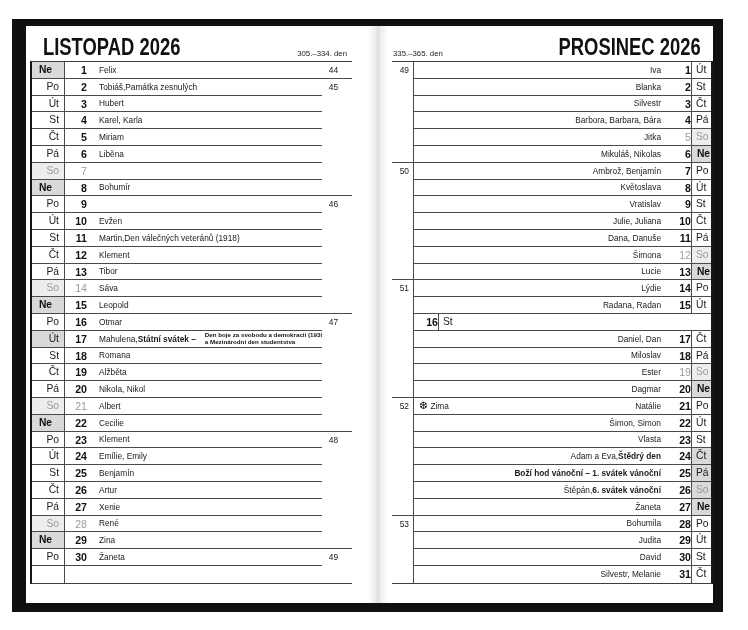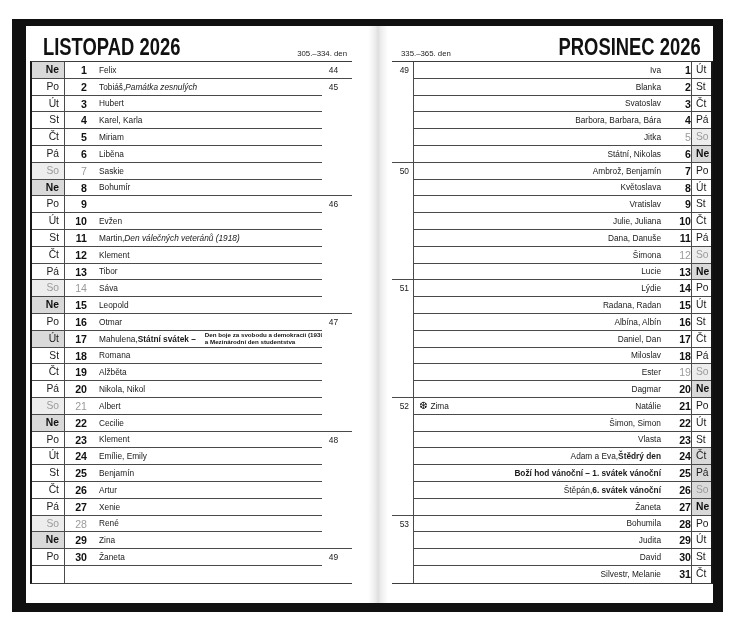--- a/index.html
+++ b/index.html
@@ -17,21 +17,21 @@
            background:linear-gradient(90deg, rgba(0,0,0,0) 0%, rgba(0,0,0,0.07) 35%,
                       rgba(0,0,0,0.13) 50%, rgba(0,0,0,0.07) 65%, rgba(0,0,0,0) 100%); }
 
   .page-head { position:relative; height:35px; }
   .title { position:absolute; bottom:0px; font-size:23px; font-weight:700; color:#111;
            white-space:nowrap; letter-spacing:0; }
   .page-l .title { left:17px; transform:scaleX(0.8); transform-origin:left bottom; }
   .page-r .title { right:12px; transform:scaleX(0.8); transform-origin:right bottom; }
   .den { position:absolute; bottom:3px; font-size:7.8px; color:#222; white-space:nowrap; }
   .page-l .den { right:21px; }
-  .page-r .den { left:5px;margin-left:8px; }
+  .page-r .den { left:5px; }
 
   .cal { border-top:1.5px solid #3d3d3d; border-bottom:1px solid #3d3d3d; box-sizing:border-box; }
   .cal-l { margin-left:4px; width:322px; border-left:2px solid #161616; }
   .cal-r { margin-left:4px; width:321px; border-right:2px solid #161616; }
 
   .row { display:flex; height:16.8px; }
   .main { flex:1; display:flex; border-bottom:1px solid #4a4a4a; box-sizing:border-box; min-width:0; }
   .row:last-child .main { border-bottom:none; }
 
   .c-week { box-sizing:border-box; font-size:8.4px; line-height:16px; color:#1a1a1a; }
@@ -47,26 +47,26 @@
            line-height:16.4px; color:#111; }
   .cal-l .c-num { width:22px; }
   .cal-r .c-num { width:24px; }
 
   .c-name { flex:1; display:flex; align-items:center; font-size:8.3px; color:#1a1a1a;
             white-space:nowrap; overflow:hidden; min-width:0; }
   .cal-l .c-name { padding-left:12px; }
   .cal-r .c-name { justify-content:flex-end; padding-right:6px; position:relative; }
 
   .k-sa  .c-dow { background:#ededed; color:#9b9b9b; }
-  .k-su  .c-dow { background:#d9d9d9; font-weight:700; color:#111; }
+  .k-su  .c-dow { background:#d9d9d9; font-weight:700; color:#111;text-align:center; }
   .k-hol .c-dow { background:#d9d9d9; }
   .k-holsa .c-dow { background:#d9d9d9; color:#9b9b9b; }
   .k-sa  .c-num { color:#9b9b9b; font-weight:400; }
 
-  .seg-i { font-style:italic; }
+  .seg-i { }
   .seg-b { font-weight:700; }
 
   .note { margin-left:9px; font-size:6.2px; line-height:6.9px; font-weight:700;
           color:#111; white-space:nowrap; }
 
   .zima { position:absolute; left:5px; top:0; bottom:0; display:flex; align-items:center;
           gap:3px; font-size:8.3px; color:#1a1a1a; }
   .zima .flake { font-family:"DejaVu Sans", sans-serif; font-size:10px; line-height:1; color:#111; }
 </style>
 </head>
@@ -140,23 +140,20 @@
                 <div class="c-name">
                   <span>Liběna</span>
                 </div>
               </div>
               <div class="c-week"></div>
             </div>
             <div class="row k-sa">
               <div class="main">
                 <div class="c-dow">So</div>
                 <div class="c-num">7</div>
-                <div class="c-name">
-                  <span>Saskie</span>
-                </div>
               </div>
               <div class="c-week"></div>
             </div>
             <div class="row k-su">
               <div class="main">
                 <div class="c-dow">Ne</div>
                 <div class="c-num">8</div>
                 <div class="c-name">
                   <span>Bohumír</span>
                 </div>
@@ -422,21 +419,21 @@
                   <span>Blanka</span>
                 </div>
                 <div class="c-num">2</div>
                 <div class="c-dow">St</div>
               </div>
             </div>
             <div class="row k-wd">
               <div class="c-week"></div>
               <div class="main">
                 <div class="c-name">
-                  <span>Svatoslav</span>
+                  <span>Silvestr</span>
                 </div>
                 <div class="c-num">3</div>
                 <div class="c-dow">Čt</div>
               </div>
             </div>
             <div class="row k-wd">
               <div class="c-week"></div>
               <div class="main">
                 <div class="c-name">
                   <span>Barbora, Barbara, Bára</span>
@@ -452,21 +449,21 @@
                   <span>Jitka</span>
                 </div>
                 <div class="c-num">5</div>
                 <div class="c-dow">So</div>
               </div>
             </div>
             <div class="row k-su">
               <div class="c-week week-end"></div>
               <div class="main">
                 <div class="c-name">
-                  <span>Státní, Nikolas</span>
+                  <span>Mikuláš, Nikolas</span>
                 </div>
                 <div class="c-num">6</div>
                 <div class="c-dow">Ne</div>
               </div>
             </div>
             <div class="row k-wd">
               <div class="c-week">50</div>
               <div class="main">
                 <div class="c-name">
                   <span>Ambrož, Benjamín</span>
@@ -551,23 +548,20 @@
                 <div class="c-name">
                   <span>Radana, Radan</span>
                 </div>
                 <div class="c-num">15</div>
                 <div class="c-dow">Út</div>
               </div>
             </div>
             <div class="row k-wd">
               <div class="c-week"></div>
               <div class="main">
-                <div class="c-name">
-                  <span>Albína, Albín</span>
-                </div>
                 <div class="c-num">16</div>
                 <div class="c-dow">St</div>
               </div>
             </div>
             <div class="row k-wd">
               <div class="c-week"></div>
               <div class="main">
                 <div class="c-name">
                   <span>Daniel, Dan</span>
                 </div>

